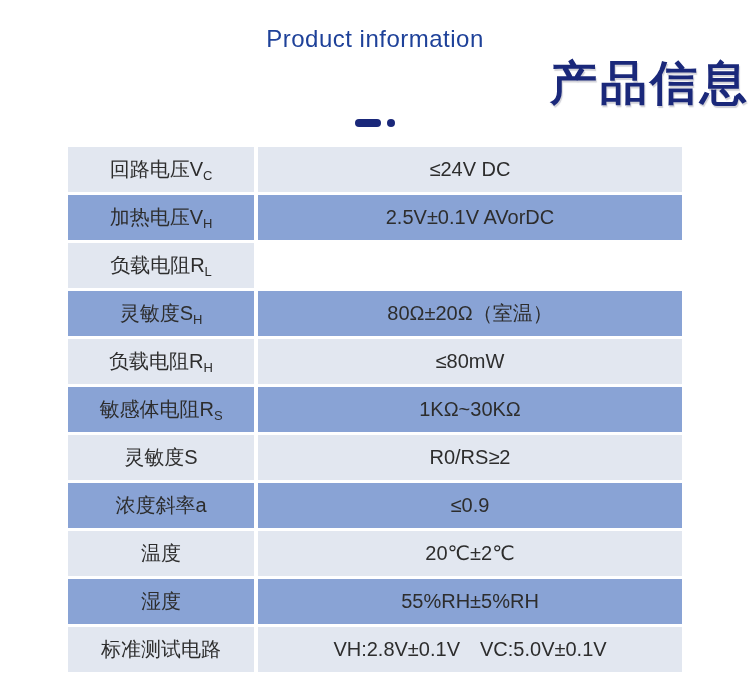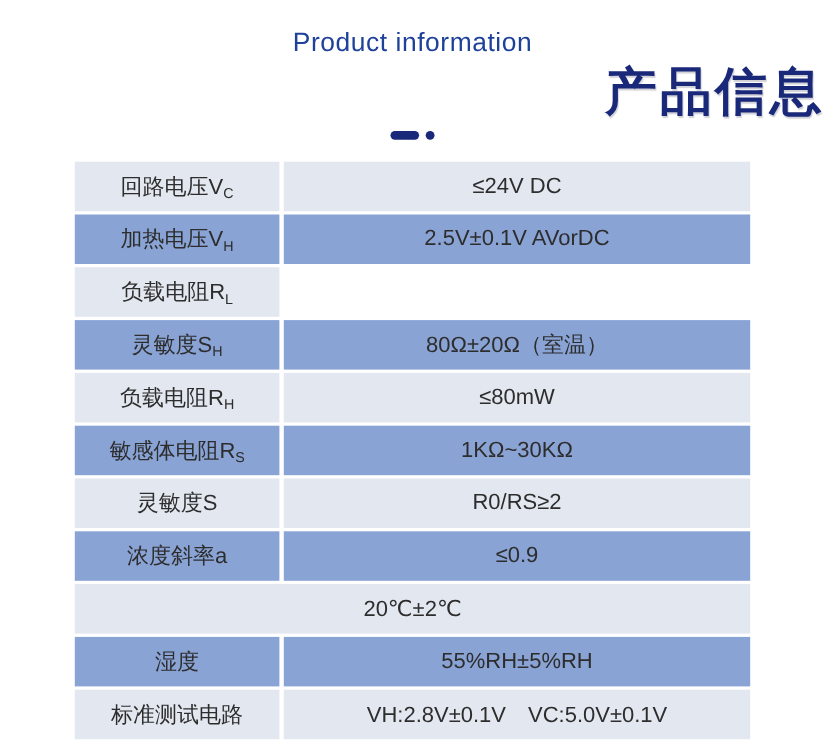--- a/index.html
+++ b/index.html
@@ -120,20 +120,21 @@
       </div>
       <div class="row">
         <div class="cell label-cell"><span>灵敏度S</span><span class="sub"></span></div>
         <div class="cell value-cell"><span>R0/RS≥2</span></div>
       </div>
       <div class="row">
         <div class="cell label-cell"><span>浓度斜率a</span><span class="sub"></span></div>
         <div class="cell value-cell"><span>≤0.9</span></div>
       </div>
       <div class="row">
+        <div class="cell label-cell"><span>温度</span><span class="sub"></span></div>
         <div class="cell value-cell"><span>20℃±2℃</span></div>
       </div>
       <div class="row">
         <div class="cell label-cell"><span>湿度</span><span class="sub"></span></div>
         <div class="cell value-cell"><span>55%RH±5%RH</span></div>
       </div>
       <div class="row">
         <div class="cell label-cell"><span>标准测试电路</span><span class="sub"></span></div>
         <div class="cell value-cell"><span>VH:2.8V±0.1V　VC:5.0V±0.1V</span></div>
       </div>

